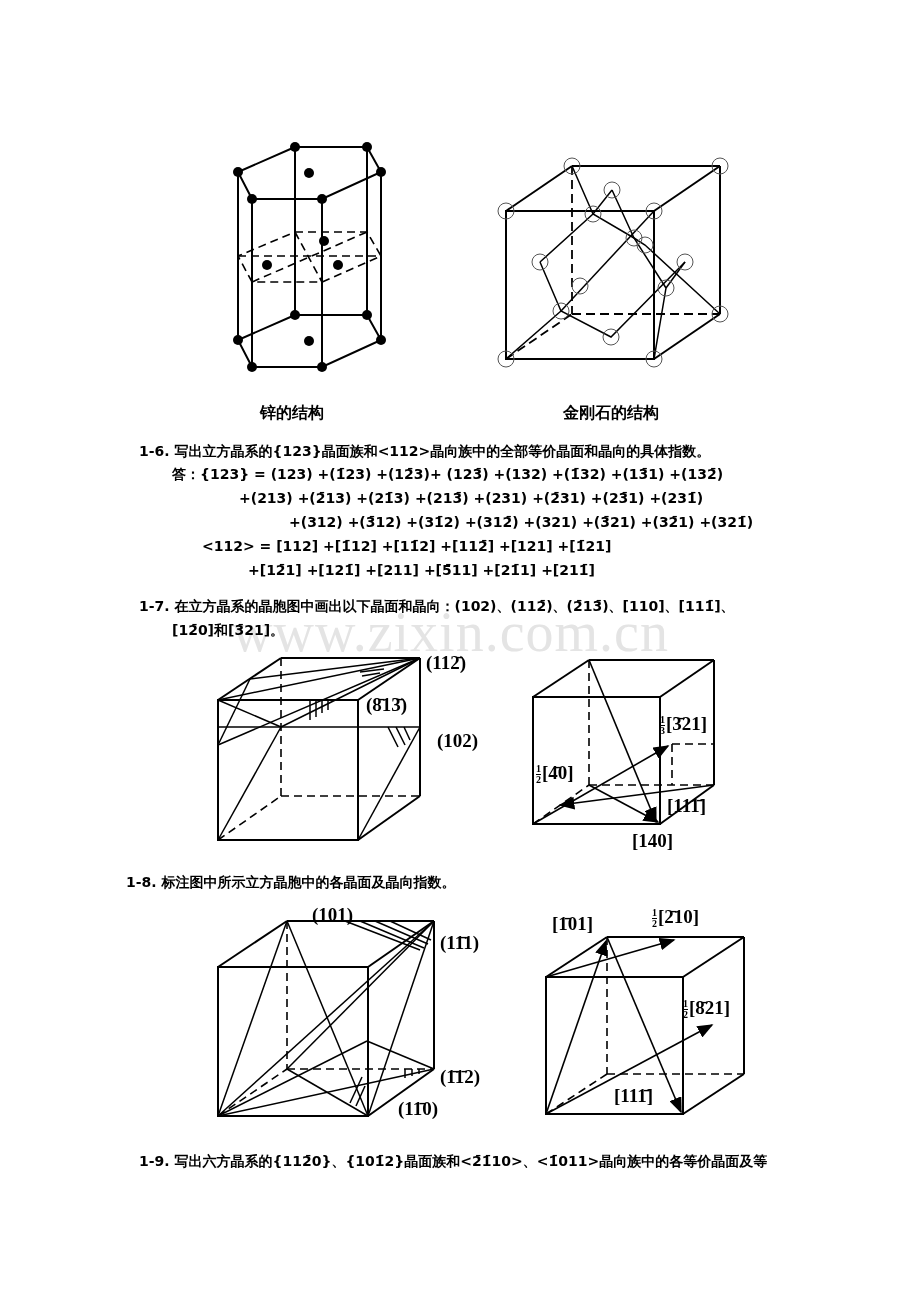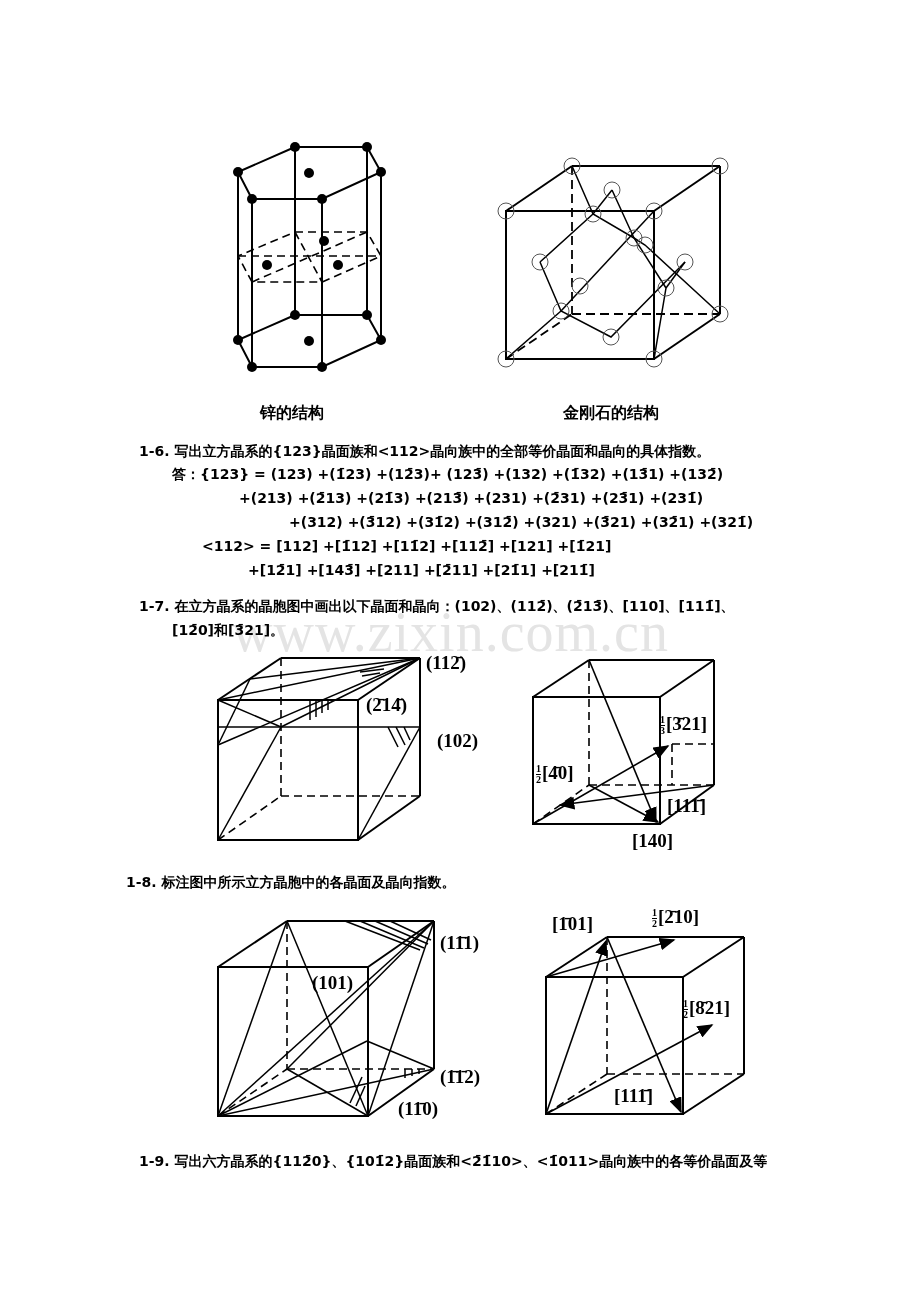--- a/index.html
+++ b/index.html
@@ -106,21 +106,21 @@
 </svg>
 
 <div class="abs txt caption" style="left:260px; top:405px;">锌的结构</div>
 <div class="abs txt caption" style="left:563px; top:405px;">金刚石的结构</div>
 
 <div class="abs txt" style="left:139px; top:443px;text-align:right;">1-6. 写出立方晶系的{123}晶面族和&lt;112&gt;晶向族中的全部等价晶面和晶向的具体指数。</div>
 <div class="abs txt" style="left:172px; top:466px;">答：{123} = (123) +(1̄23) +(12̄3)+ (123̄) +(132) +(1̄32) +(13̄1) +(132̄)</div>
 <div class="abs txt" style="left:239px; top:490px;">+(213) +(2̄13) +(21̄3) +(213̄) +(231) +(2̄31) +(23̄1) +(231̄)</div>
 <div class="abs txt" style="left:253px; top:514px;margin-left:36px;">+(312) +(3̄12) +(31̄2) +(312̄) +(321) +(3̄21) +(32̄1) +(321̄)</div>
 <div class="abs txt" style="left:202px; top:538px;">&lt;112&gt; = [112] +[1̄12] +[11̄2] +[112̄] +[121] +[1̄21]</div>
-<div class="abs txt" style="left:248px; top:562px;">+[12̄1] +[143̄] +[211] +[2̄11] +[21̄1] +[211̄]</div>
+<div class="abs txt" style="left:248px; top:562px;">+[12̄1] +[121̄] +[211] +[5̄11] +[21̄1] +[211̄]</div>
 
 <div class="abs txt" style="left:139px; top:598px;">1-7. 在立方晶系的晶胞图中画出以下晶面和晶向：(102)、(112̄)、(2̄13̄)、[110]、[111̄]、</div>
 <div class="abs txt" style="left:172px; top:622px;">[12̄0]和[3̄21]。</div>
 
 <svg style="left:0;top:0;" width="920" height="1302">
 
   <g stroke="#000" stroke-width="2" fill="none">
     <rect x="218" y="700" width="140" height="140"></rect>
     <line x1="281" y1="658" x2="420" y2="658"></line>
     <line x1="420" y1="658" x2="420" y2="796"></line>
@@ -177,21 +177,21 @@
   </defs>
   <g stroke="#000" stroke-width="1.6" fill="none" marker-end="url(#arr)">
     <line x1="589" y1="660" x2="656" y2="822"></line>
     <line x1="589" y1="785" x2="658" y2="822"></line>
     <line x1="714" y1="785" x2="560" y2="805"></line>
     <line x1="533" y1="824" x2="668" y2="746"></line>
   </g>
 </svg>
 
 <div class="abs label" style="left:426px; top:652px;">(112̄)</div>
-<div class="abs label" style="left:366px; top:694px;">(2̄14̄)</div>
+<div class="abs label" style="left:366px; top:694px;">(8̄13̄)</div>
 <div class="abs label" style="left:437px; top:730px;">(102)</div>
 
 <div class="abs label" style="left:660px; top:713px;">
   <span class="frac"><span class="num">1</span><span>3</span></span><span>[3̄21]</span>
 </div>
 <div class="abs label" style="left:536px; top:762px;">
   <span class="frac"><span class="num">1</span><span>2</span></span><span>[4̄0]</span>
 </div>
 <div class="abs label" style="left:667px; top:795px;">[111̄]</div>
 <div class="abs label" style="left:632px; top:830px;">[140]</div>
@@ -248,21 +248,21 @@
     <line x1="546" y1="1114" x2="607" y2="1074"></line>
   </g>
   <g stroke="#000" stroke-width="1.6" fill="none" marker-end="url(#arr)">
     <line x1="546" y1="1114" x2="606" y2="941"></line>
     <line x1="546" y1="977" x2="674" y2="940"></line>
     <line x1="607" y1="937" x2="681" y2="1112"></line>
     <line x1="546" y1="1114" x2="712" y2="1025"></line>
   </g>
 </svg>
 
-<div class="abs label" style="left:312px; top:972px;">(101)</div>
+<div class="abs label" style="left:312px; top:904px;">(101)</div>
 <div class="abs label" style="left:440px; top:932px;">(11̄1)</div>
 <div class="abs label" style="left:440px; top:1066px;">(1̄1̄2)</div>
 <div class="abs label" style="left:398px; top:1098px;">(11̄0)</div>
 
 <div class="abs label" style="left:552px; top:913px;">[1̄01]</div>
 <div class="abs label" style="left:652px; top:906px;">
   <span class="frac"><span class="num">1</span><span>2</span></span><span>[2̄10]</span>
 </div>
 <div class="abs label" style="left:683px; top:997px;">
   <span class="frac"><span class="num">1</span><span>2</span></span><span>[8̄21]</span>

